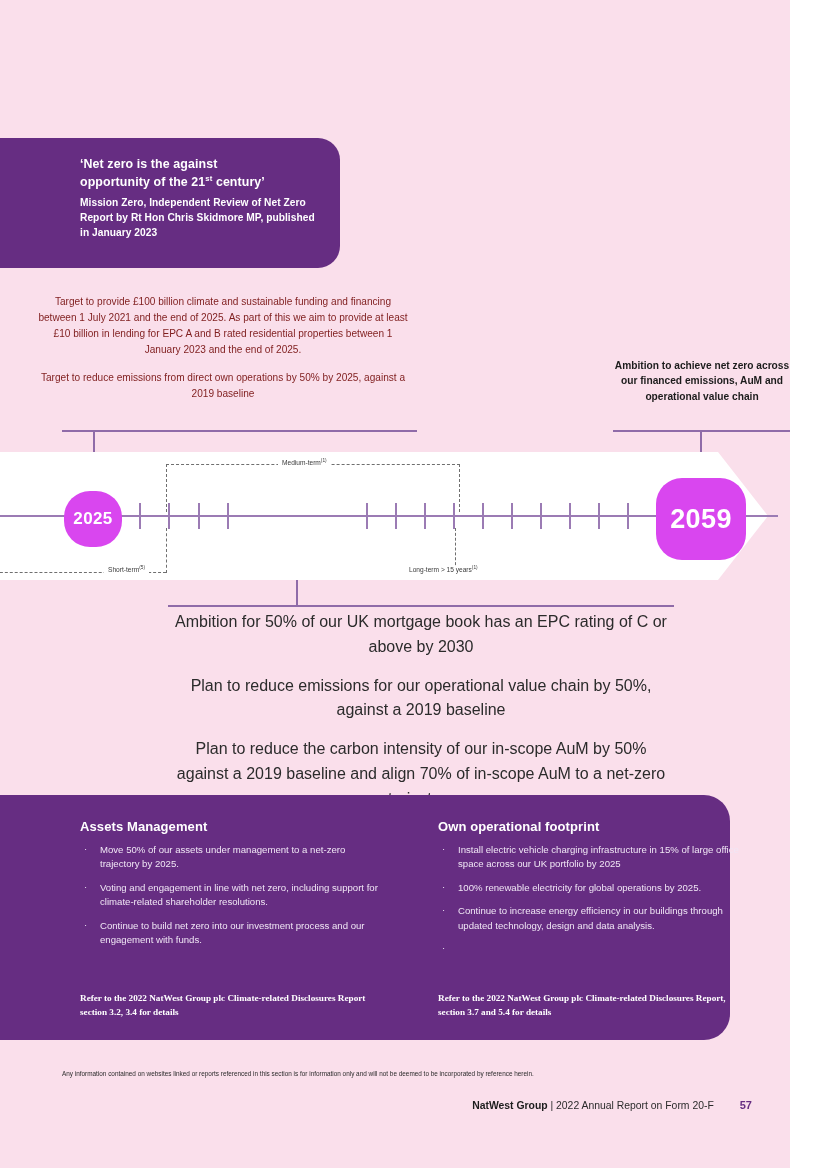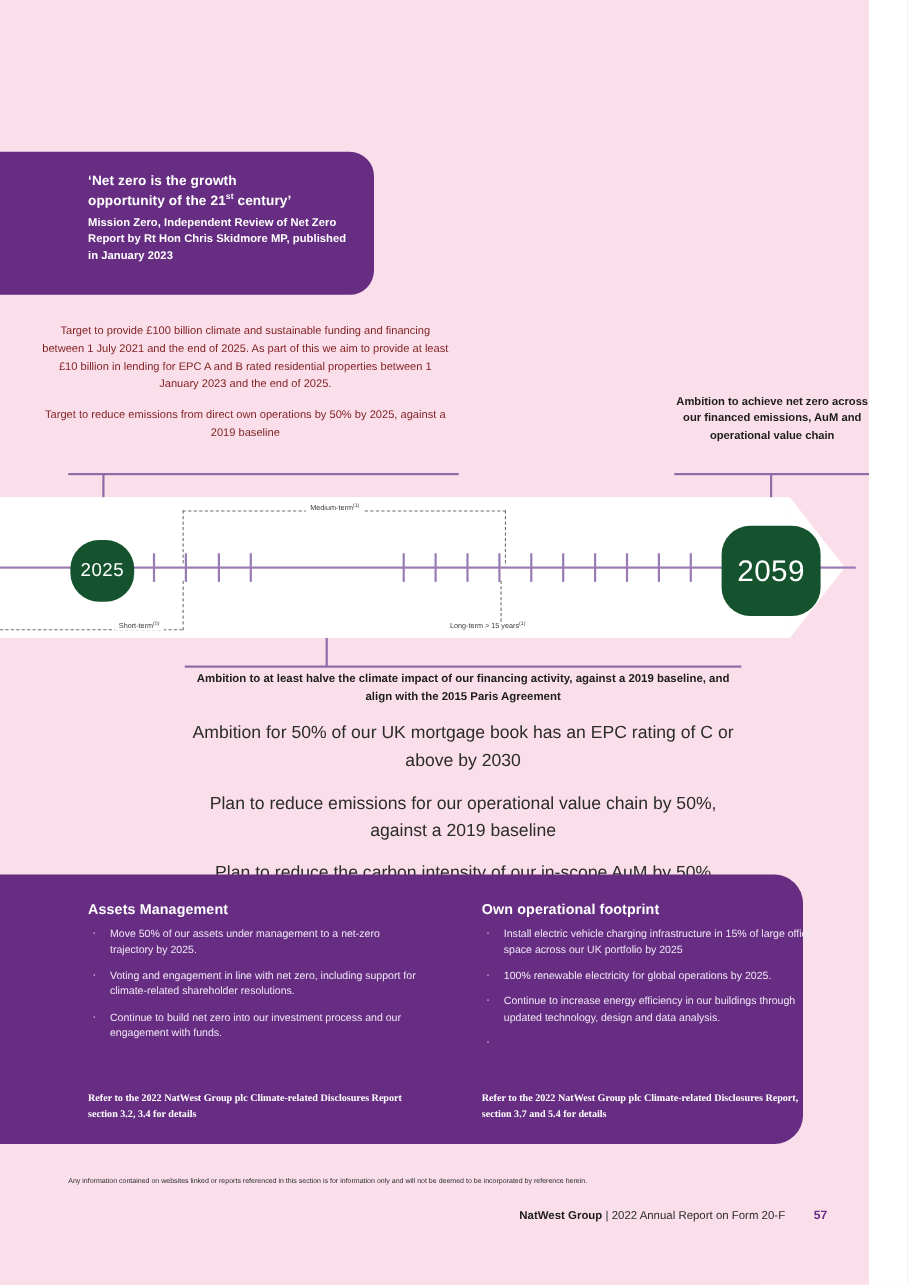--- a/index.html
+++ b/index.html
@@ -61,23 +61,23 @@
   }
 
   
   .axis{
     position:absolute;left:0;top:515px;width:778px;height:2px;background:#9b7bb4;
   }
   .tick{position:absolute;width:1.8px;height:26px;background:#9b7bb4;top:503px;}
 
   
   .year{
-    position:absolute;background:#14532d;border-radius:26px;
+    position:absolute;background:#d946ef;border-radius:26px;
     display:flex;align-items:center;justify-content:center;
-    color:#ffffff;font-weight:normal;letter-spacing:.4px;
+    color:#ffffff;font-weight:bold;letter-spacing:.4px;
   }
   .year.y2025{left:64px;top:491px;width:58px;height:56px;font-size:17px;}
   .year.y2030{left:251px;top:478px;width:92px;height:82px;font-size:27px;}
   .year.y2050{left:656px;top:478px;width:90px;height:82px;font-size:27px;}
 
   
   .brk-h{position:absolute;height:0;border-top:1px dashed #6f6f6f;}
   .brk-v{position:absolute;width:0;border-left:1px dashed #6f6f6f;}
   .brk-label{
     position:absolute;font-size:6.6px;color:#3a3a3a;background:#ffffff;
@@ -129,21 +129,21 @@
     font-weight:bold;color:#662d82;margin-left:26px;font-size:11px;
   }
 </style>
 </head>
 <body>
 
 <div class="page">
 
   <div class="quote-box">
     <p class="quote-main">
-      <span>‘Net zero is the growth</span><br>
+      <span>‘Net zero is the against</span><br>
       <span>opportunity of the 21</span><sup>st</sup><span> century’</span>
     </p>
     <p class="quote-sub">Mission Zero, Independent Review of Net Zero Report by Rt Hon Chris Skidmore MP, published in January 2023</p>
   </div>
 
   <div class="target-wrap">
     <p class="target-p">Target to provide £100 billion climate and sustainable funding and financing between 1 July 2021 and the end of 2025. As part of this we aim to provide at least £10 billion in lending for EPC A and B rated residential properties between 1 January 2023 and the end of 2025.</p>
     <p class="target-p">Target to reduce emissions from direct own operations by 50% by 2025, against a 2019 baseline</p>
   </div>
 
@@ -196,21 +196,20 @@
 
   <div class="brk-v" style="left:455px;top:528px;height:42px;"></div>
   <div class="brk-label" style="left:405px;top:566px;">
     <span>Long-term &gt; 15 years</span><sup>(1)</sup>
   </div>
 
   <div class="year y2025">2025</div>
   <div class="year y2050">2059</div>
 
   <div class="lower-wrap">
-    <p class="lower-head">Ambition to at least halve the climate impact of our financing activity, against a 2019 baseline, and align with the 2015 Paris Agreement</p>
     <p class="lower-p">Ambition for 50% of our UK mortgage book has an EPC rating of C or above by 2030</p>
     <p class="lower-p">Plan to reduce emissions for our operational value chain by 50%, against a 2019 baseline</p>
     <p class="lower-p">Plan to reduce the carbon intensity of our in-scope AuM by 50% against a 2019 baseline and align 70% of in-scope AuM to a net-zero trajectory</p>
   </div>
 
   <div class="panel">
 
     <div class="col left">
       <p class="col-title">Assets Management</p>
       <div class="bullet">

